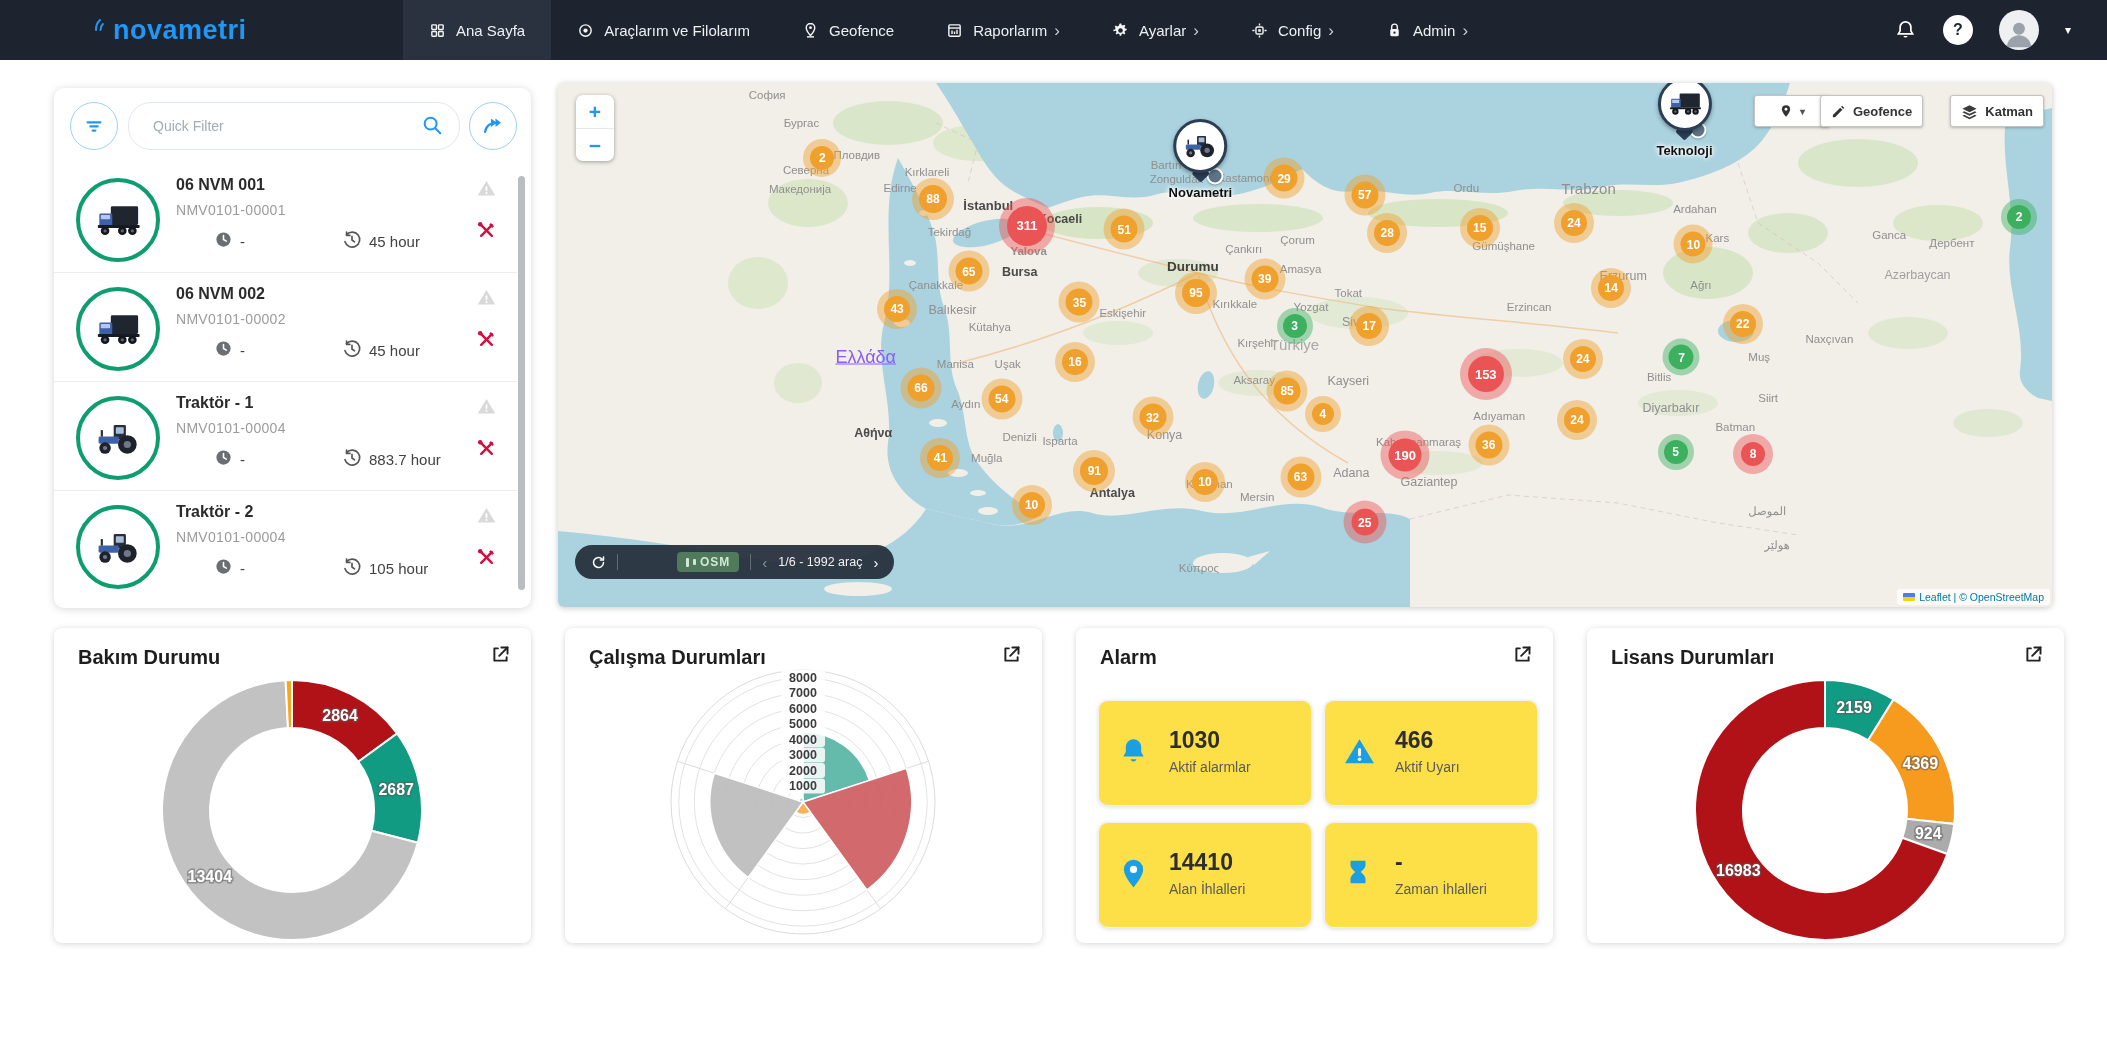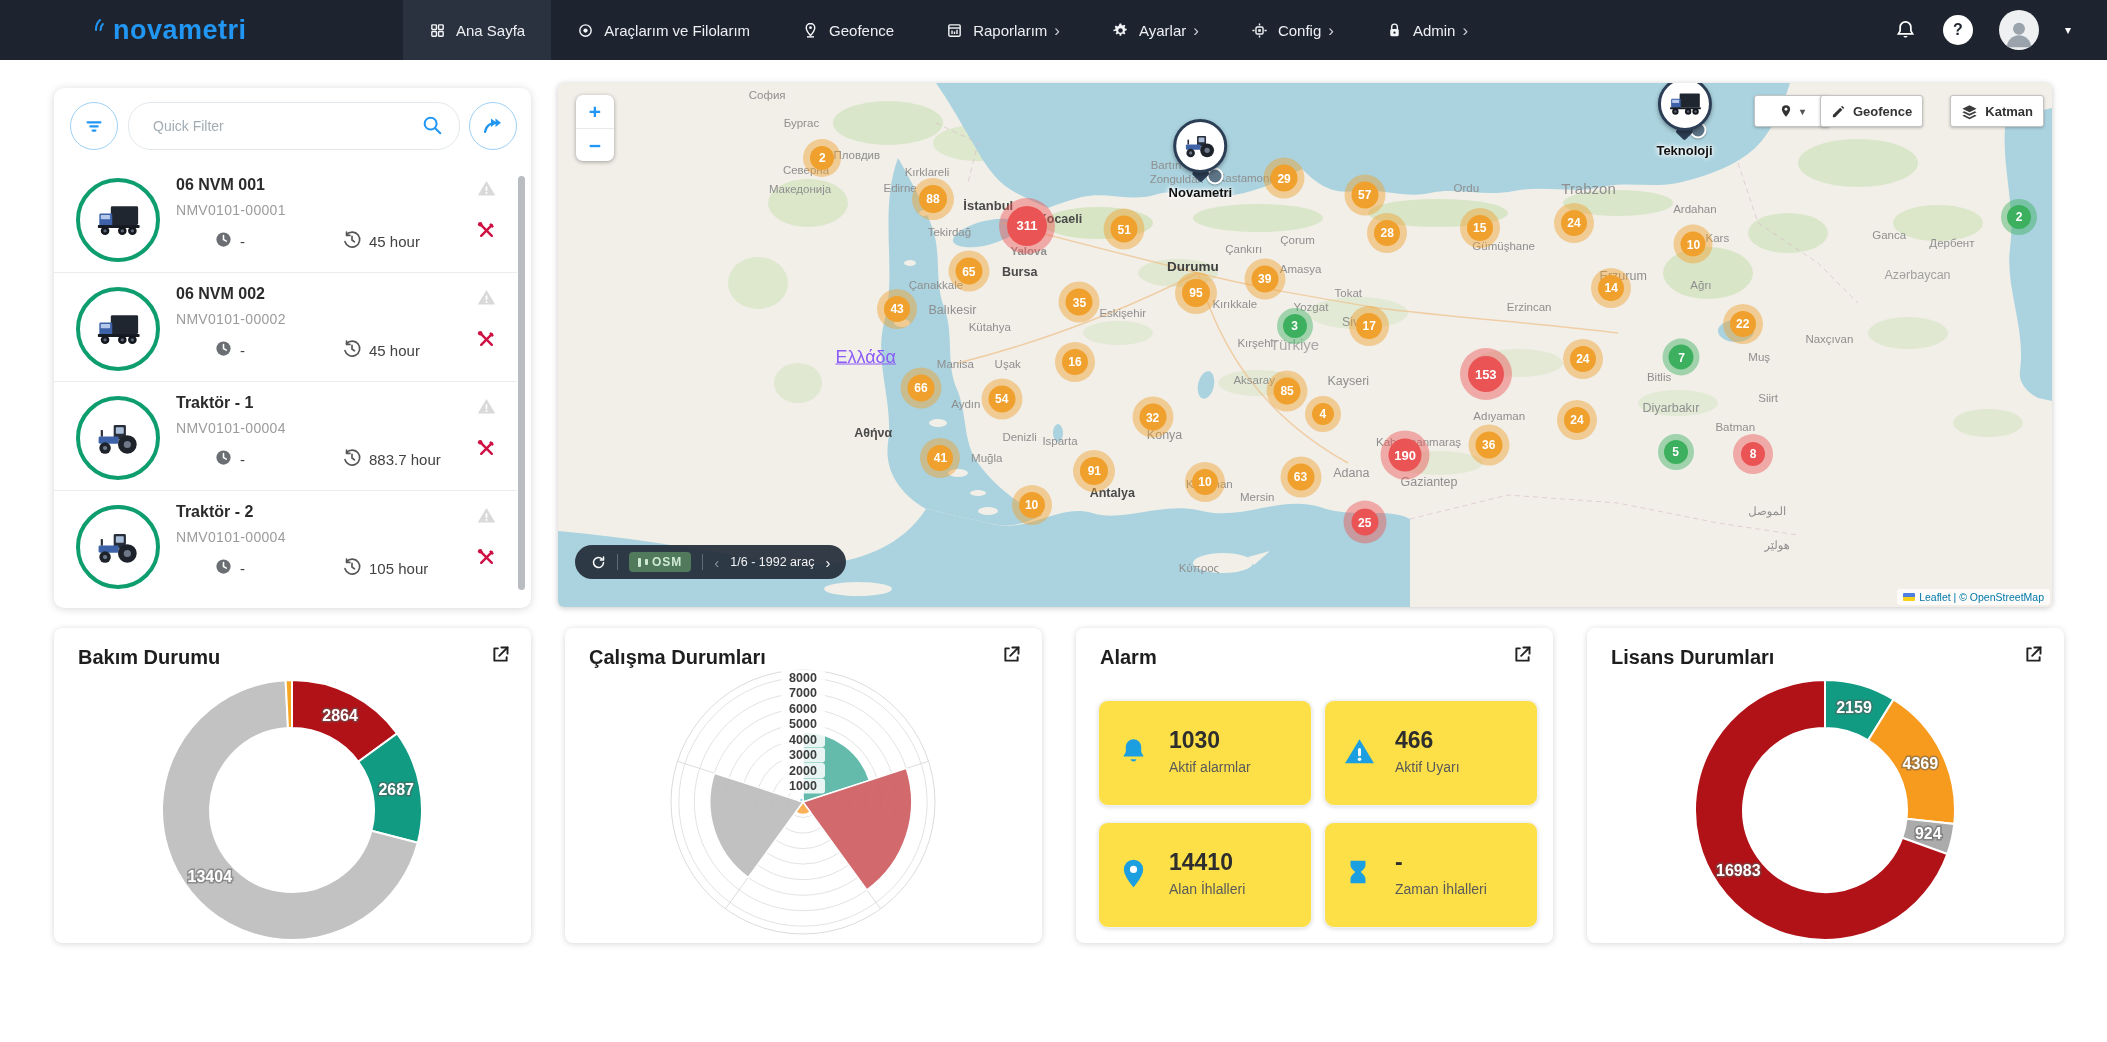--- a/index.html
+++ b/index.html
@@ -52,21 +52,21 @@
   .vpin-circle{width:48px;height:48px;border-radius:50%;background:#fff;border:3px solid #2c3e55;display:flex;align-items:center;justify-content:center;box-shadow:0 2px 4px rgba(0,0,0,.35);z-index:2;}
   .vpin-tail{width:13px;height:13px;background:#2c3e55;margin-top:-6px;transform:rotate(45deg);border-radius:2px;}
   .vpin-label{margin-top:5px;font-size:13px;font-weight:800;color:#101010;text-shadow:0 0 3px #fff,0 0 5px #fff,0 0 7px #fff;}
   .geo-dot{position:absolute;width:13px;height:13px;border-radius:50%;background:#5d7486;border:2px solid #fff;transform:translate(-50%,-50%);box-shadow:0 1px 2px rgba(0,0,0,.3);}
   .zoombox{position:absolute;left:18px;top:12px;width:38px;height:66px;background:#fff;border-radius:7px;box-shadow:0 1px 4px rgba(0,0,0,.35);overflow:hidden;}
   .zoombox div{height:33px;display:flex;align-items:center;justify-content:center;font-size:21px;font-weight:700;color:#2196f3;cursor:pointer;}
   .zoombox div:first-child{border-bottom:1px solid #e9e9e9;}
   .map-btn{position:absolute;top:12px;height:30px;background:#fff;border:1px solid #c3c3c3;border-radius:3px;box-shadow:0 1px 3px rgba(0,0,0,.25);display:flex;align-items:center;gap:7px;padding:0 10px;font-size:13px;font-weight:600;color:#333;cursor:pointer;}
   .pill{position:absolute;left:17px;bottom:28px;height:34px;background:rgba(36,45,57,.93);border-radius:17px;display:flex;align-items:center;gap:11px;padding:0 16px;color:#fff;}
   .pill .sep{width:1px;height:16px;background:rgba(255,255,255,.25);}
-  .osm-badge{display:flex;align-items:center;gap:4px;background:#517a5d;color:#cfe9d4;font-size:12px;font-weight:700;letter-spacing:1px;border-radius:4px;padding:3px 9px;cursor:pointer;}
+  .osm-badge{display:flex;align-items:center;gap:4px;background:#517a5d;color:#cfe9d4;font-size:12px;font-weight:700;letter-spacing:1px;border-radius:4px;padding:3px 9px;cursor:pointer;margin-left:48px;}
   .osm-badge i{display:inline-block;width:3px;height:9px;background:#cfe9d4;border-radius:1px;}
   .pill .pg-prev{color:#8a939e;font-size:15px;cursor:pointer;}
   .pill .pg-next{color:#fff;font-size:15px;cursor:pointer;}
   .pill .pg-text{font-size:12.5px;color:#f2f2f2;}
   .attrib{position:absolute;right:2px;bottom:2px;background:rgba(255,255,255,.75);font-size:10.5px;color:#0078a8;padding:2px 6px;border-radius:3px;display:flex;align-items:center;gap:4px;}
   .flag{display:inline-block;width:12px;height:8px;background:linear-gradient(#4e7ede 50%,#f7d117 50%);border-radius:1px;}
 
   
   .card{position:absolute;top:628px;width:477px;height:315px;background:#fff;border-radius:8px;box-shadow:0 1px 6px rgba(0,0,0,.16);}
   #card-bakim{left:54px;} #card-calisma{left:565px;} #card-alarm{left:1076px;} #card-lisans{left:1587px;}

